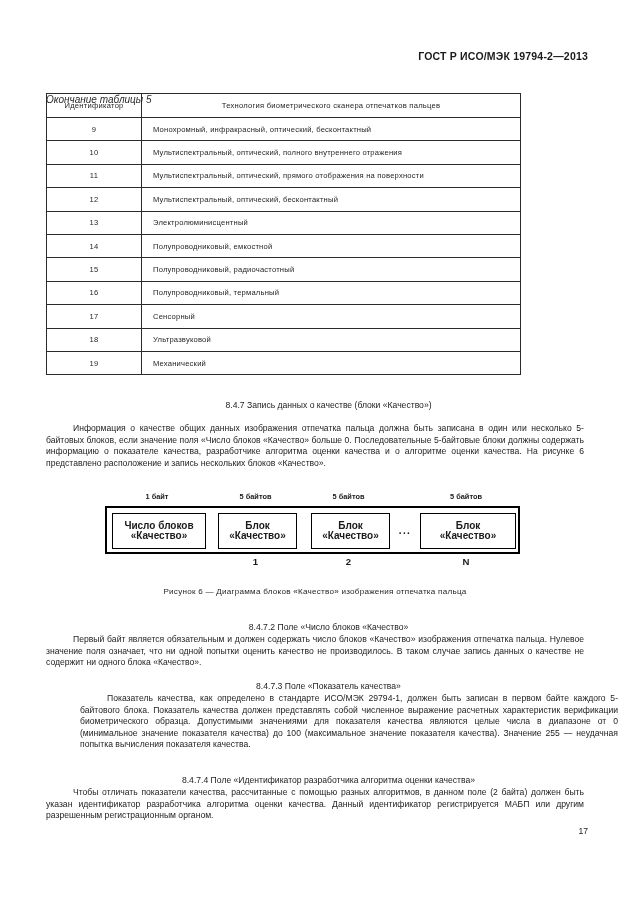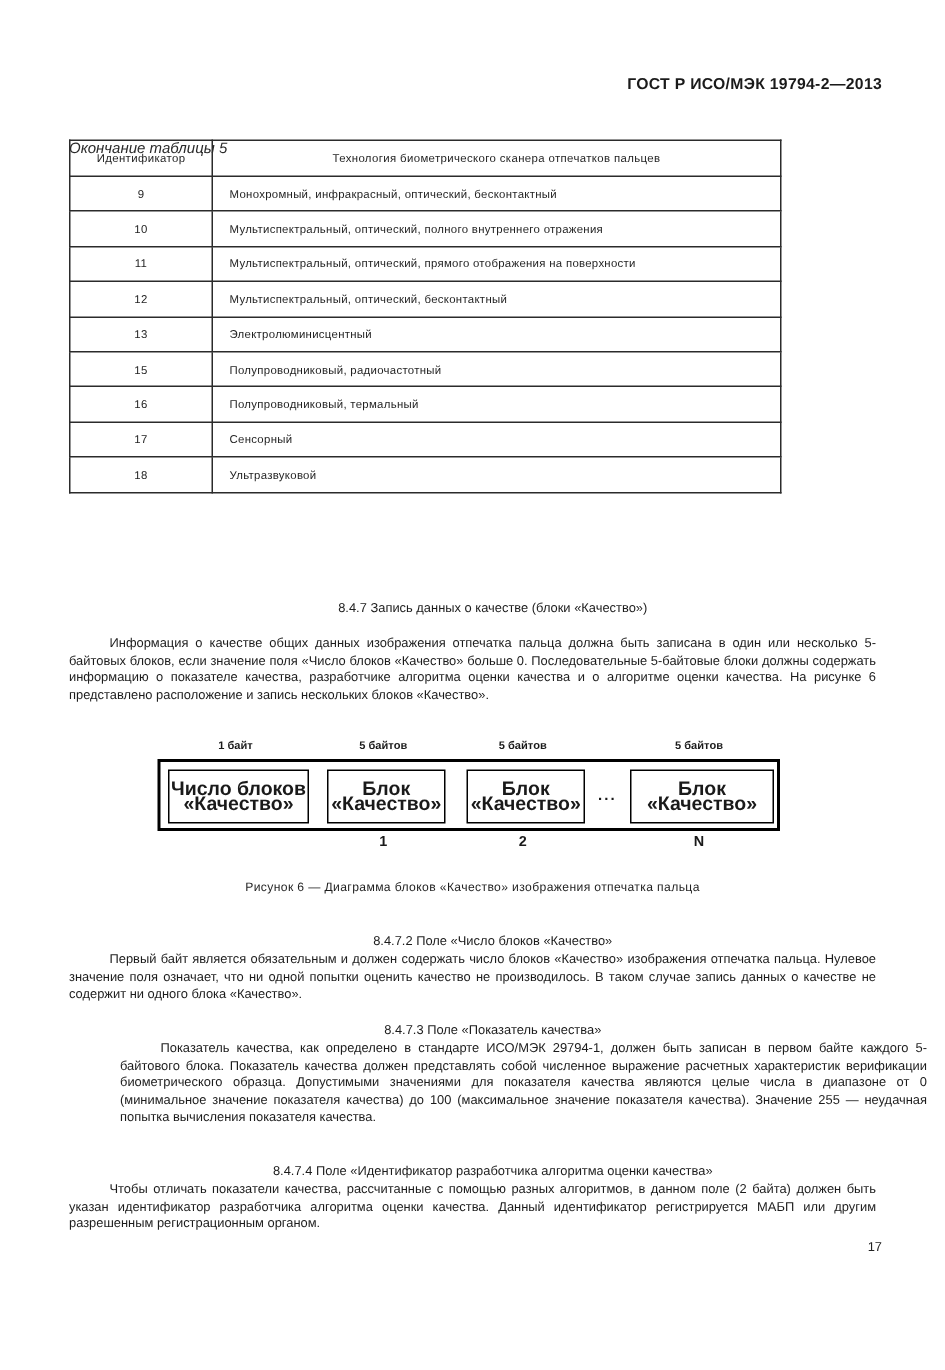--- a/index.html
+++ b/index.html
@@ -125,21 +125,21 @@
   .cellbox {
     position: absolute;
     top: 5px;
     height: 36px;
     border: 1.6px solid #000;
     box-sizing: border-box;
     display: flex;
     flex-direction: column;
     justify-content: center;
     align-items: center;
-    font-size: 13px;
+    font-size: 10px;
     font-weight: bold;
     line-height: 10.5px;
     text-align: center;
   }
   .ellipsis {
     position: absolute;
     top: 17px;
     font-size: 10px;
     font-weight: bold;
     letter-spacing: 1.4px;
@@ -208,34 +208,42 @@
         </tr>
         <tr>
           <td class="c-id">12</td>
           <td class="c-tech">Мультиспектральный, оптический, бесконтактный</td>
         </tr>
         <tr>
           <td class="c-id">13</td>
           <td class="c-tech">Электролюминисцентный</td>
         </tr>
         <tr>
+          <td class="c-id">14</td>
+          <td class="c-tech">Полупроводниковый, емкостной</td>
+        </tr>
+        <tr>
           <td class="c-id">15</td>
           <td class="c-tech">Полупроводниковый, радиочастотный</td>
         </tr>
         <tr>
           <td class="c-id">16</td>
           <td class="c-tech">Полупроводниковый, термальный</td>
         </tr>
         <tr>
           <td class="c-id">17</td>
           <td class="c-tech">Сенсорный</td>
         </tr>
         <tr>
           <td class="c-id">18</td>
           <td class="c-tech">Ультразвуковой</td>
+        </tr>
+        <tr>
+          <td class="c-id">19</td>
+          <td class="c-tech">Механический</td>
         </tr>
       </tbody>
   </table>
 </div>
 
 <div class="para noj" style="top: 400px;">
   <span class="heading">8.4.7 Запись данных о качестве (блоки «Качество»)</span>
 </div>
 <div class="para" style="top: 423px;">
   <span class="indent">Информация о качестве общих данных изображения отпечатка пальца должна быть записана в один или несколько 5-байтовых блоков, если значение  поля «Число блоков «Качество» больше 0. Последовательные 5-байтовые блоки должны содержать информацию о показателе качества, разработчике алгоритма оценки качества и о алгоритме оценки качества. На рисунке 6 представлено расположение и запись нескольких блоков «Качество».</span>

